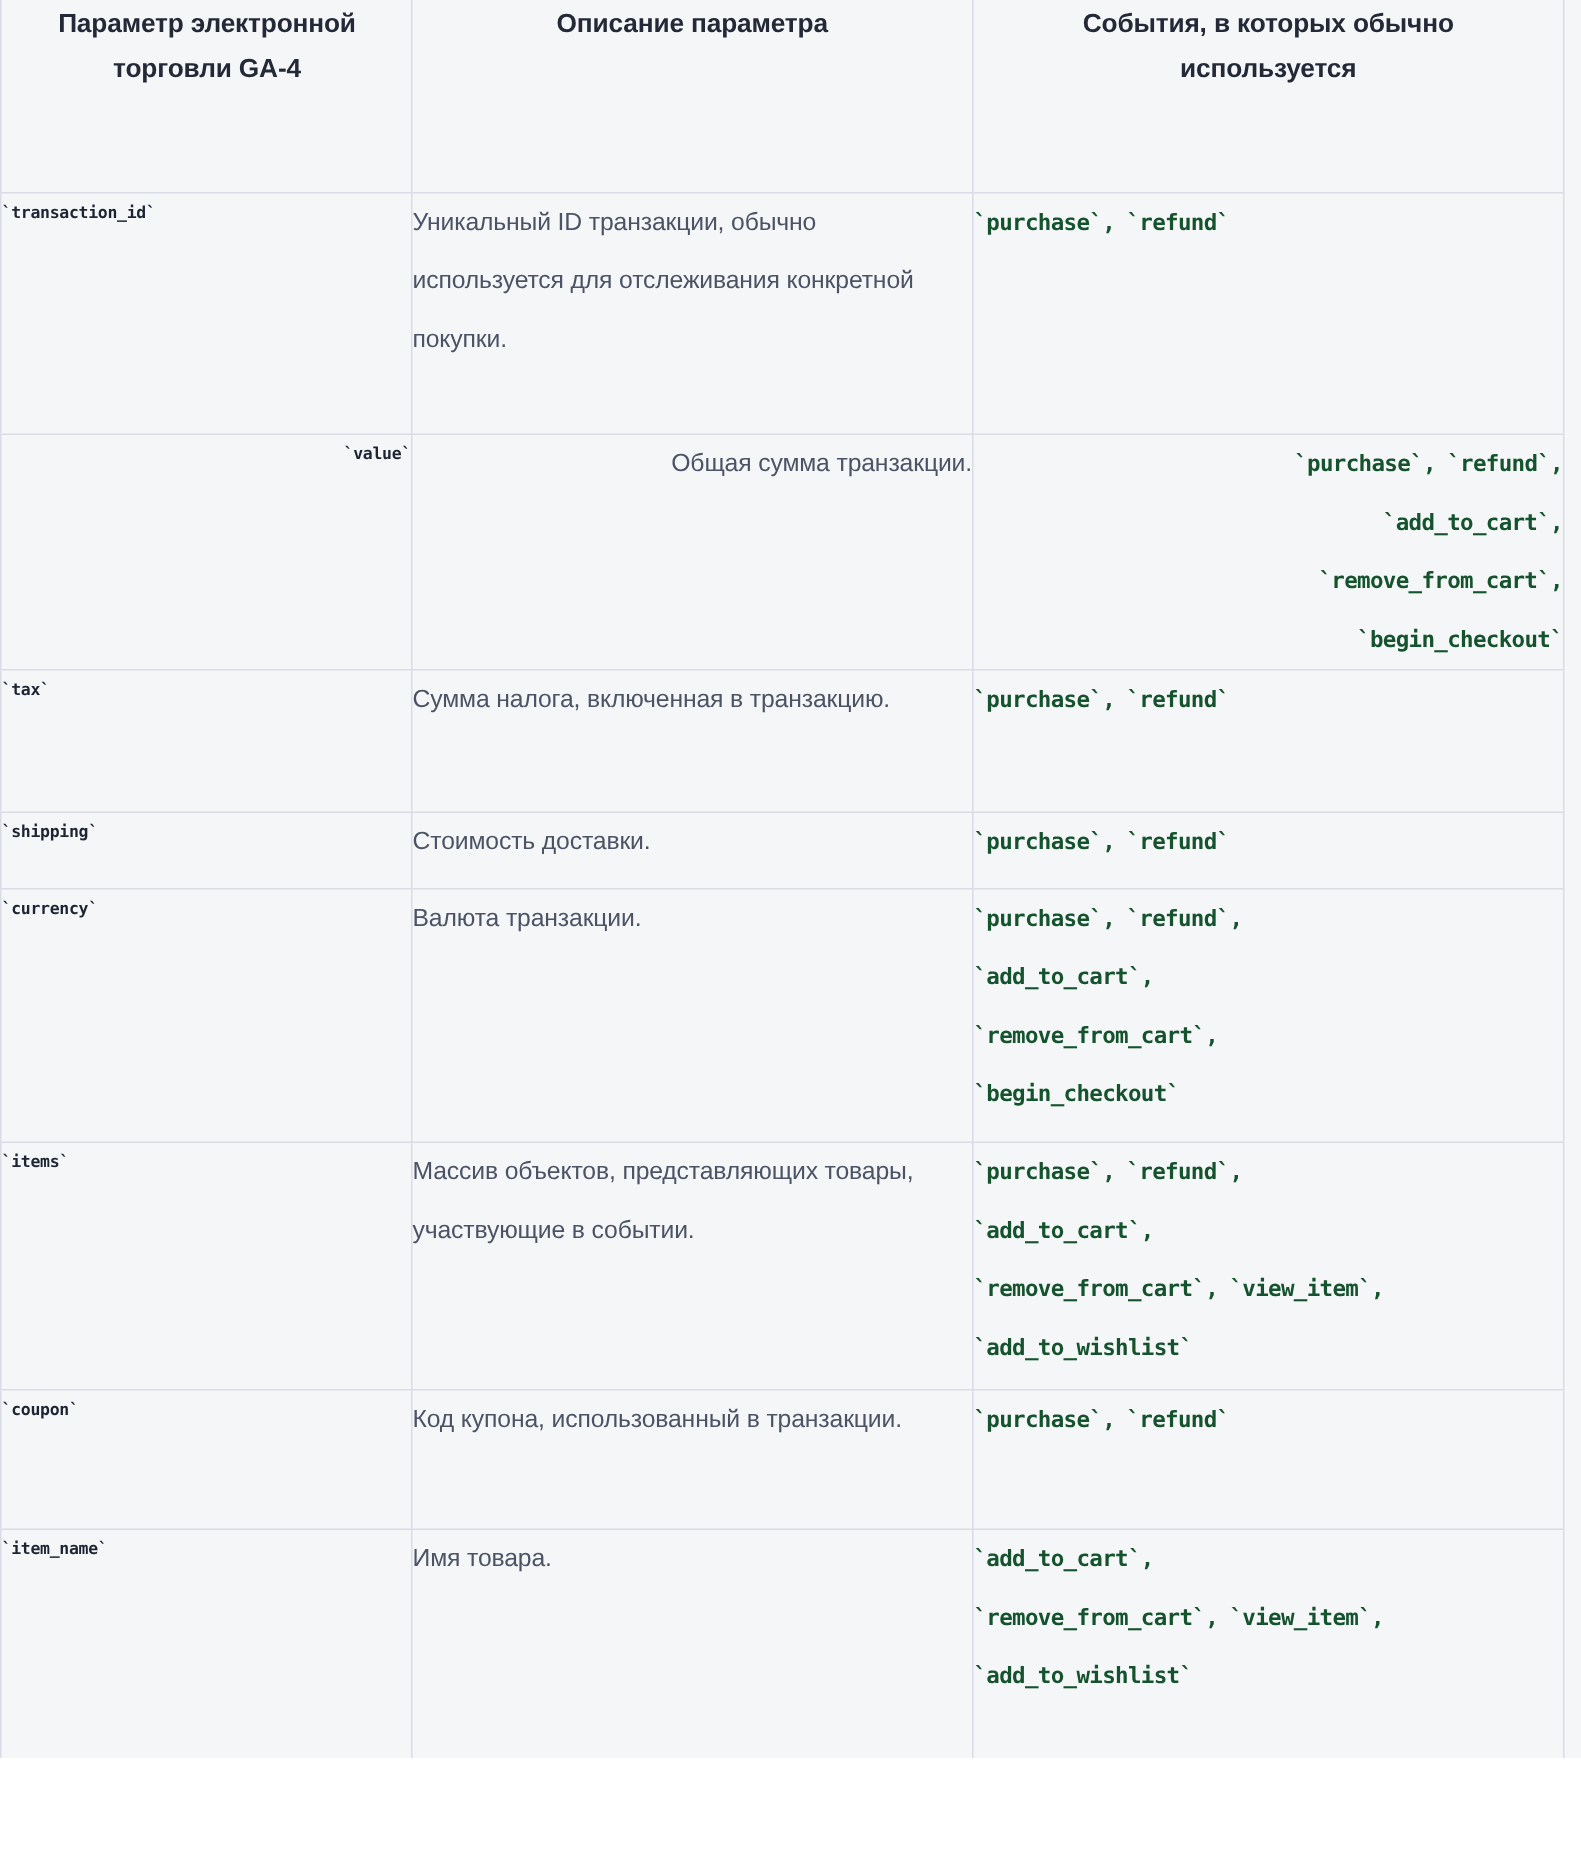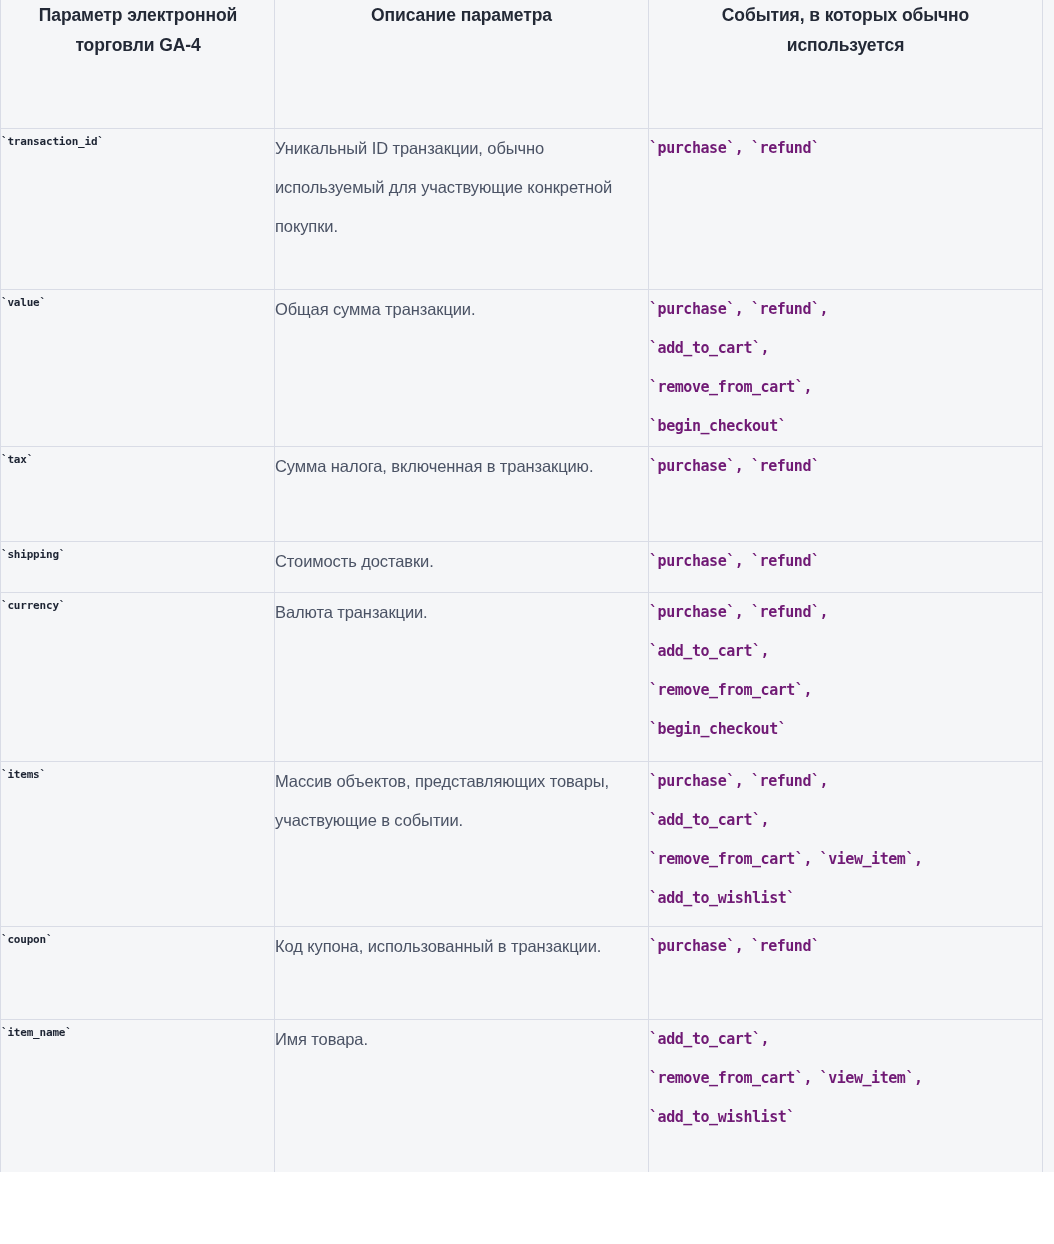--- a/index.html
+++ b/index.html
@@ -76,30 +76,30 @@
     line-height: 39px;
     color: #4b5365;
     letter-spacing: -0.1px;
   }
   .cell-events {
     padding: 18px 16px 20px 18px;
     font-family: "DejaVu Sans Mono", "Liberation Mono", monospace;
     font-size: 15px;
     font-weight: 700;
     line-height: 39px;
-    color: #701a75;
+    color: #14532d;
     letter-spacing: -0.45px;
     word-spacing: -1px;
   }
   .cell-events .ev-line { display: block; white-space: nowrap; }
 
   
   tr[data-row="transaction_id"] td { height: 160px; }
   tr[data-row="affiliation"]    td { height: 96px; }
-  tr[data-row="value"]          td { height: 156px; }
+  tr[data-row="value"]          td { height: 156px; text-align: right; }
   tr[data-row="tax"]            td { height: 94px; }
   tr[data-row="shipping"]       td { height: 50px; }
   tr[data-row="currency"]       td { height: 168px; }
   tr[data-row="items"]          td { height: 164px; }
   tr[data-row="coupon"]         td { height: 92px; }
   tr[data-row="item_name"]      td { height: 152px; border-bottom: none; }
 </style>
 </head>
 <body>
 
@@ -119,21 +119,21 @@
           <div class="th-inner">Описание параметра</div>
         </th>
         <th>
           <div class="th-inner">События, в которых обычно используется</div>
         </th>
       </tr>
     </thead>
     <tbody>
         <tr data-row="transaction_id">
           <td class="cell-code">`transaction_id`</td>
-          <td class="cell-desc">Уникальный ID транзакции, обычно используемый для участвующие конкретной покупки.</td>
+          <td class="cell-desc">Уникальный ID транзакции, обычно используется для отслеживания конкретной покупки.</td>
           <td class="cell-events">
             <span class="ev-line">`purchase`, `refund`</span>
           </td>
         </tr>
         <tr data-row="value">
           <td class="cell-code">`value`</td>
           <td class="cell-desc">Общая сумма транзакции.</td>
           <td class="cell-events">
             <span class="ev-line">`purchase`, `refund`,</span>
             <span class="ev-line">`add_to_cart`,</span>

